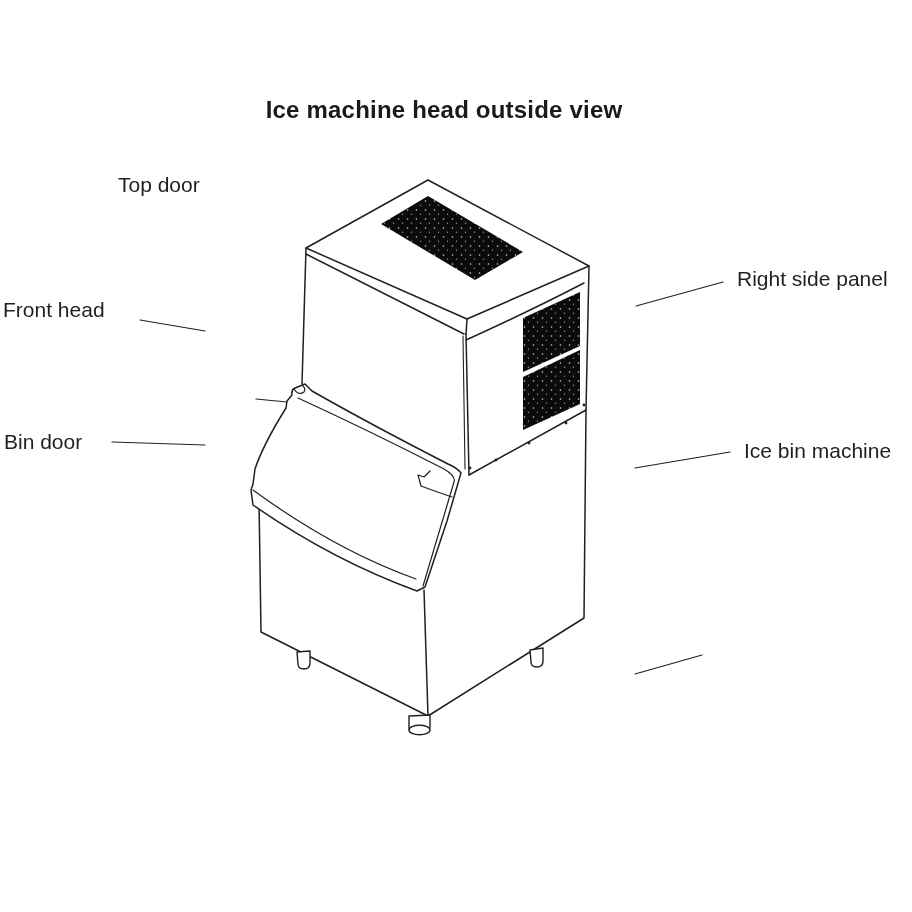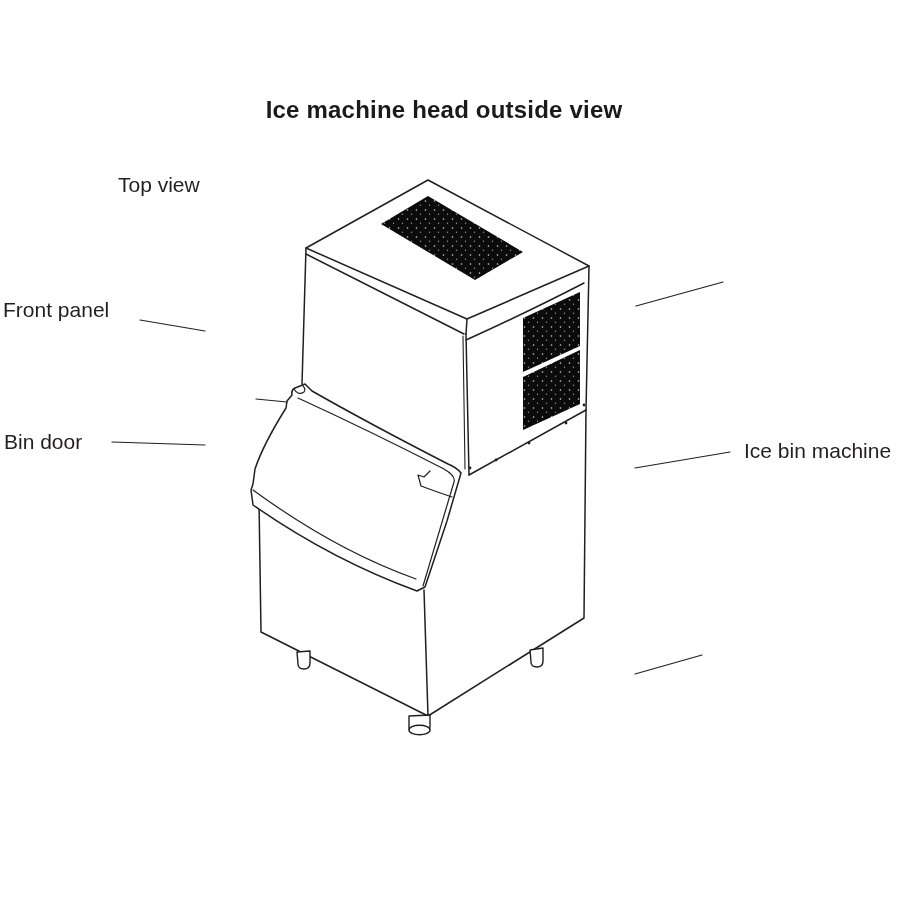--- a/index.html
+++ b/index.html
@@ -100,18 +100,19 @@
 
     <g stroke="#231f20" stroke-width="1.2" fill="none" stroke-linecap="round">
       <path d="M140,320 L205,331"></path>
       <path d="M112,442 L205,445"></path>
       <path d="M636,306 L723,282"></path>
       <path d="M635,468 L730,452"></path>
       <path d="M635,674 L702,655"></path>
     </g>
   </svg>
 
-  <div class="part-label lbl-top-cover">Top view</div>
-  <div class="part-label lbl-front-door">Front panel</div>
+  <div class="part-label lbl-top-cover">Top door</div>
+  <div class="part-label lbl-front-door">Front head</div>
   <div class="part-label lbl-bin-door">Bin door</div>
+  <div class="part-label lbl-right-side-panel">Right side panel</div>
   <div class="part-label lbl-ice-bin-storage">Ice bin machine</div>
 
 </div>
 
 </body></html>

